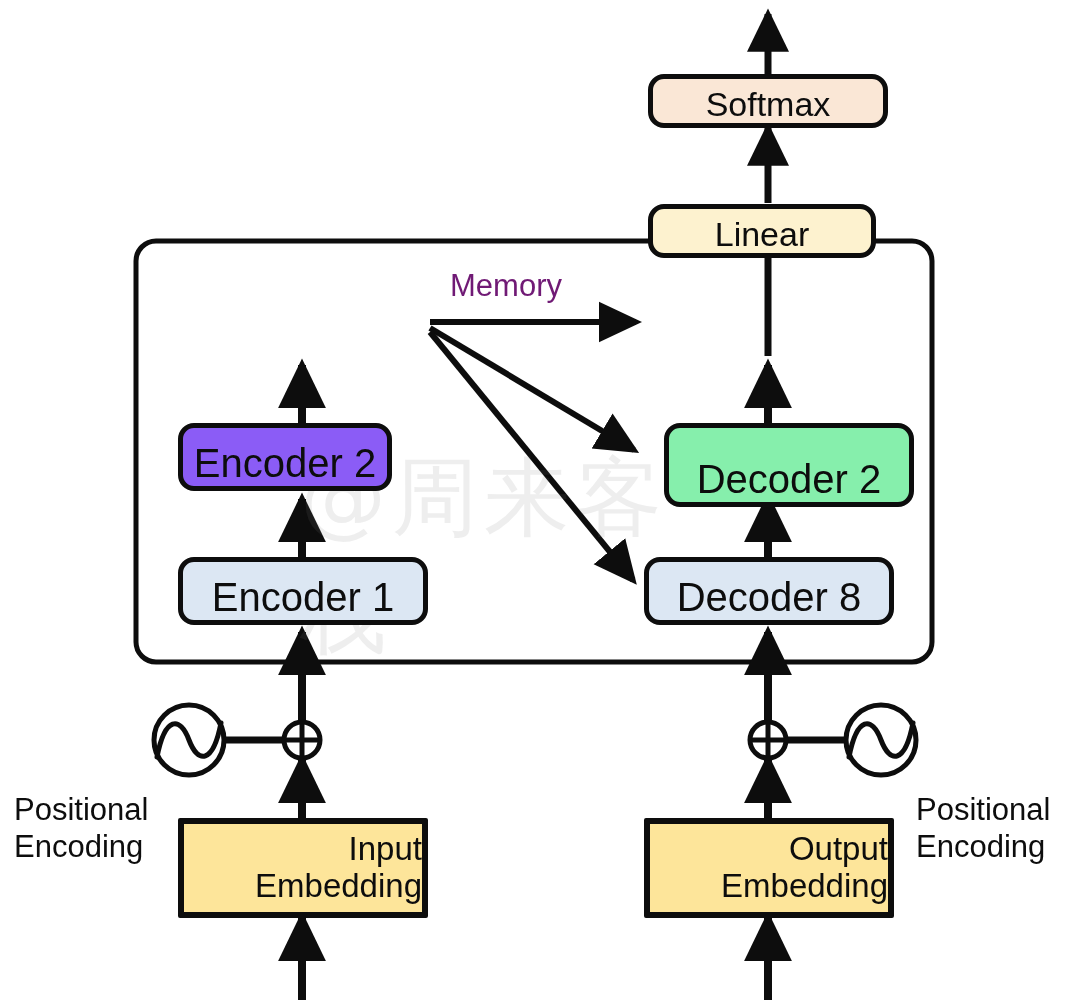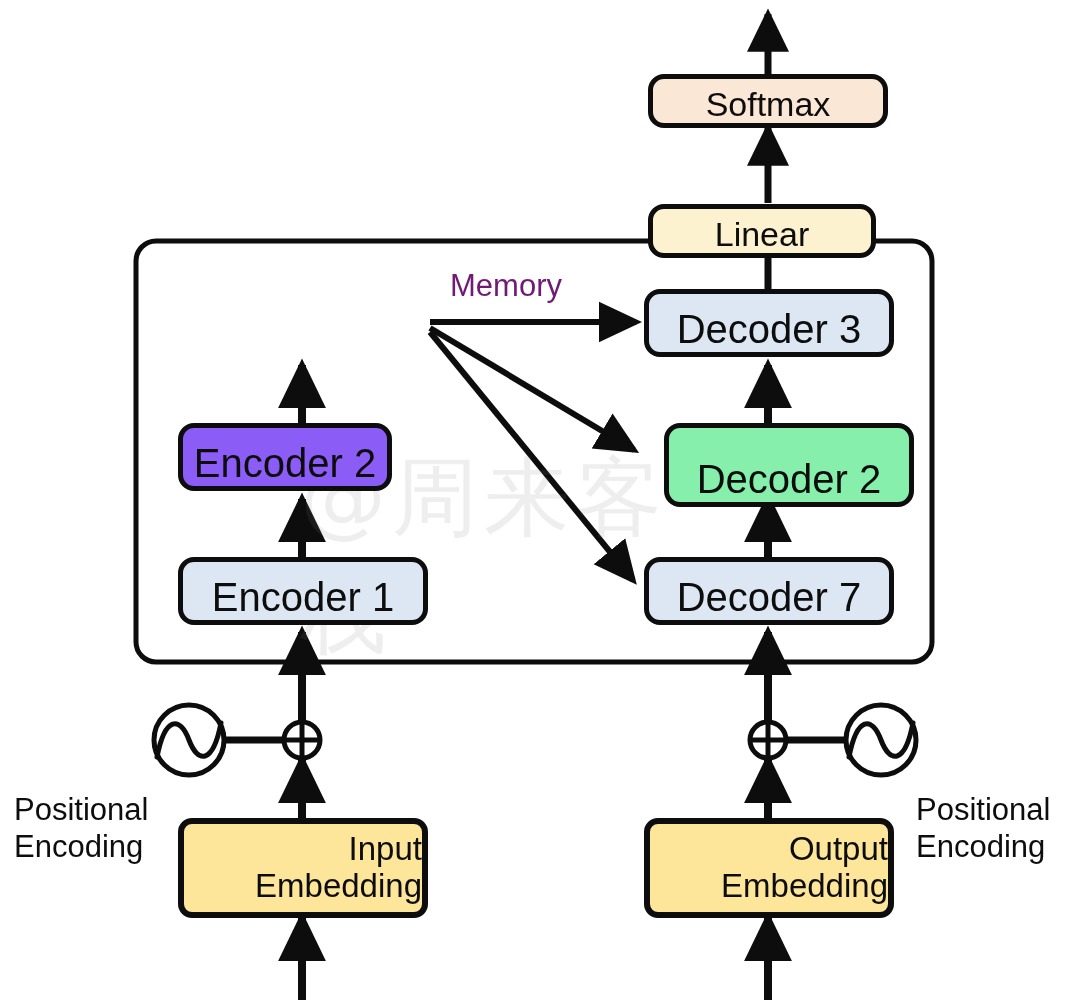--- a/index.html
+++ b/index.html
@@ -42,21 +42,21 @@
     font-size: 40px;
     border-radius: 16px;
   }
   .head-box {
     font-size: 34px;
     border-radius: 16px;
     border-width: 5px;
   }
   .embed-box {
     font-size: 33px;
-    border-radius: 14px;
+    border-radius: 2px;
     border-width: 6px;
   }
   .embed-box .line2 {
     display: block;
   }
   .side-label {
     position: absolute;
     font-size: 31px;
     color: #0d0d0d;
     line-height: 1.18;
@@ -156,30 +156,27 @@
 
 
   <div class="node-box stack-box" style="left:178px; top:423px; width:214px; height:68px; background:#8b5cf6;">
     <span>Encoder 2</span>
   </div>
 
   <div class="node-box stack-box" style="left:178px; top:557px; width:250px; height:68px; background:#dce7f3;">
     <span>Encoder 1</span>
   </div>
 
-  <div class="node-box stack-box" style="left:644px; top:289px; width:250px; height:68px; background:#dce7f3;">
-    <span>Decoder 3</span>
-  </div>
 
   <div class="node-box stack-box" style="left:664px; top:423px; width:250px; height:84px; background:#86efac;">
     <span>Decoder 2</span>
   </div>
 
   <div class="node-box stack-box" style="left:644px; top:557px; width:250px; height:68px; background:#dce7f3;">
-    <span>Decoder 7</span>
+    <span>Decoder 8</span>
   </div>
 
   <div class="memory-label" style="left:450px; top:268px;">Memory</div>
 
   <div class="node-box embed-box" style="left:178px; top:818px; width:250px; height:100px; background:#fde59a; flex-direction:column;">
     <span>Input</span>
     <span class="line2">Embedding</span>
   </div>
 
   <div class="node-box embed-box" style="left:644px; top:818px; width:250px; height:100px; background:#fde59a; flex-direction:column;padding-left:45px;">

